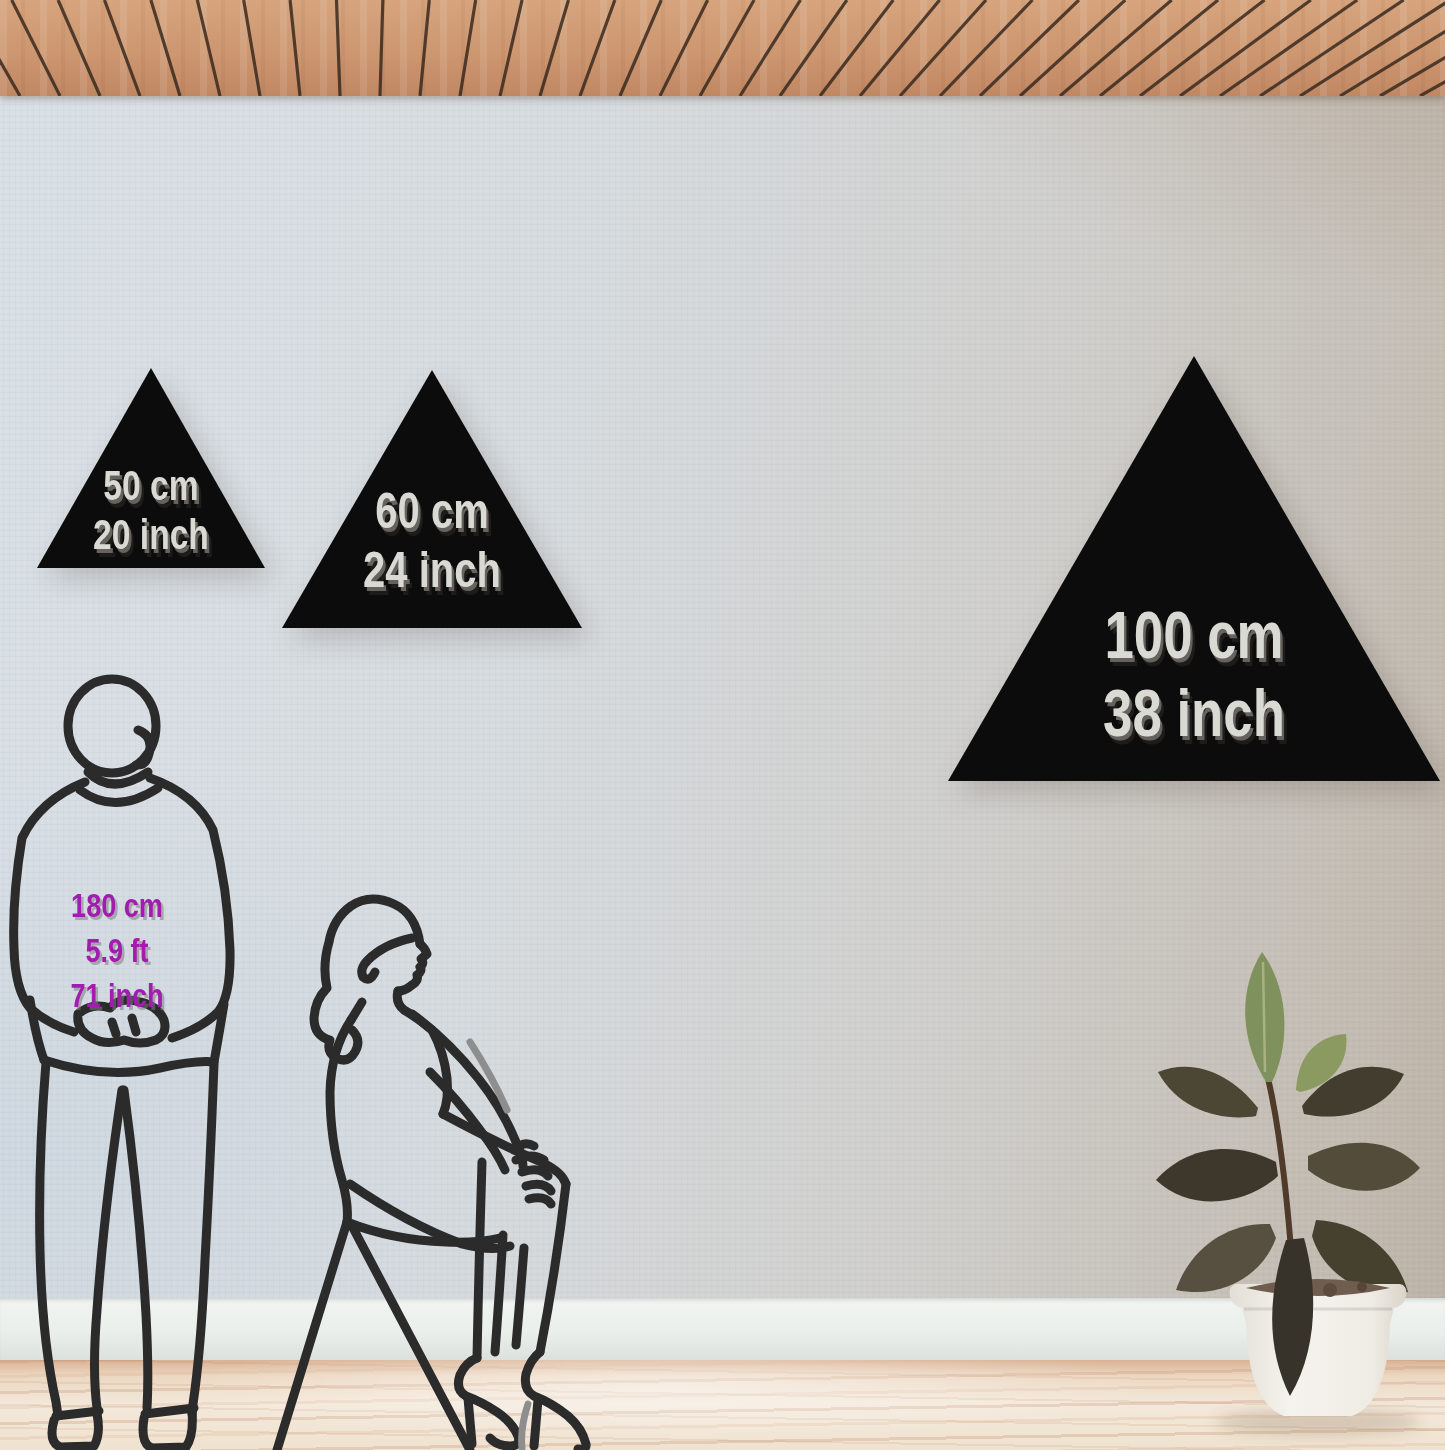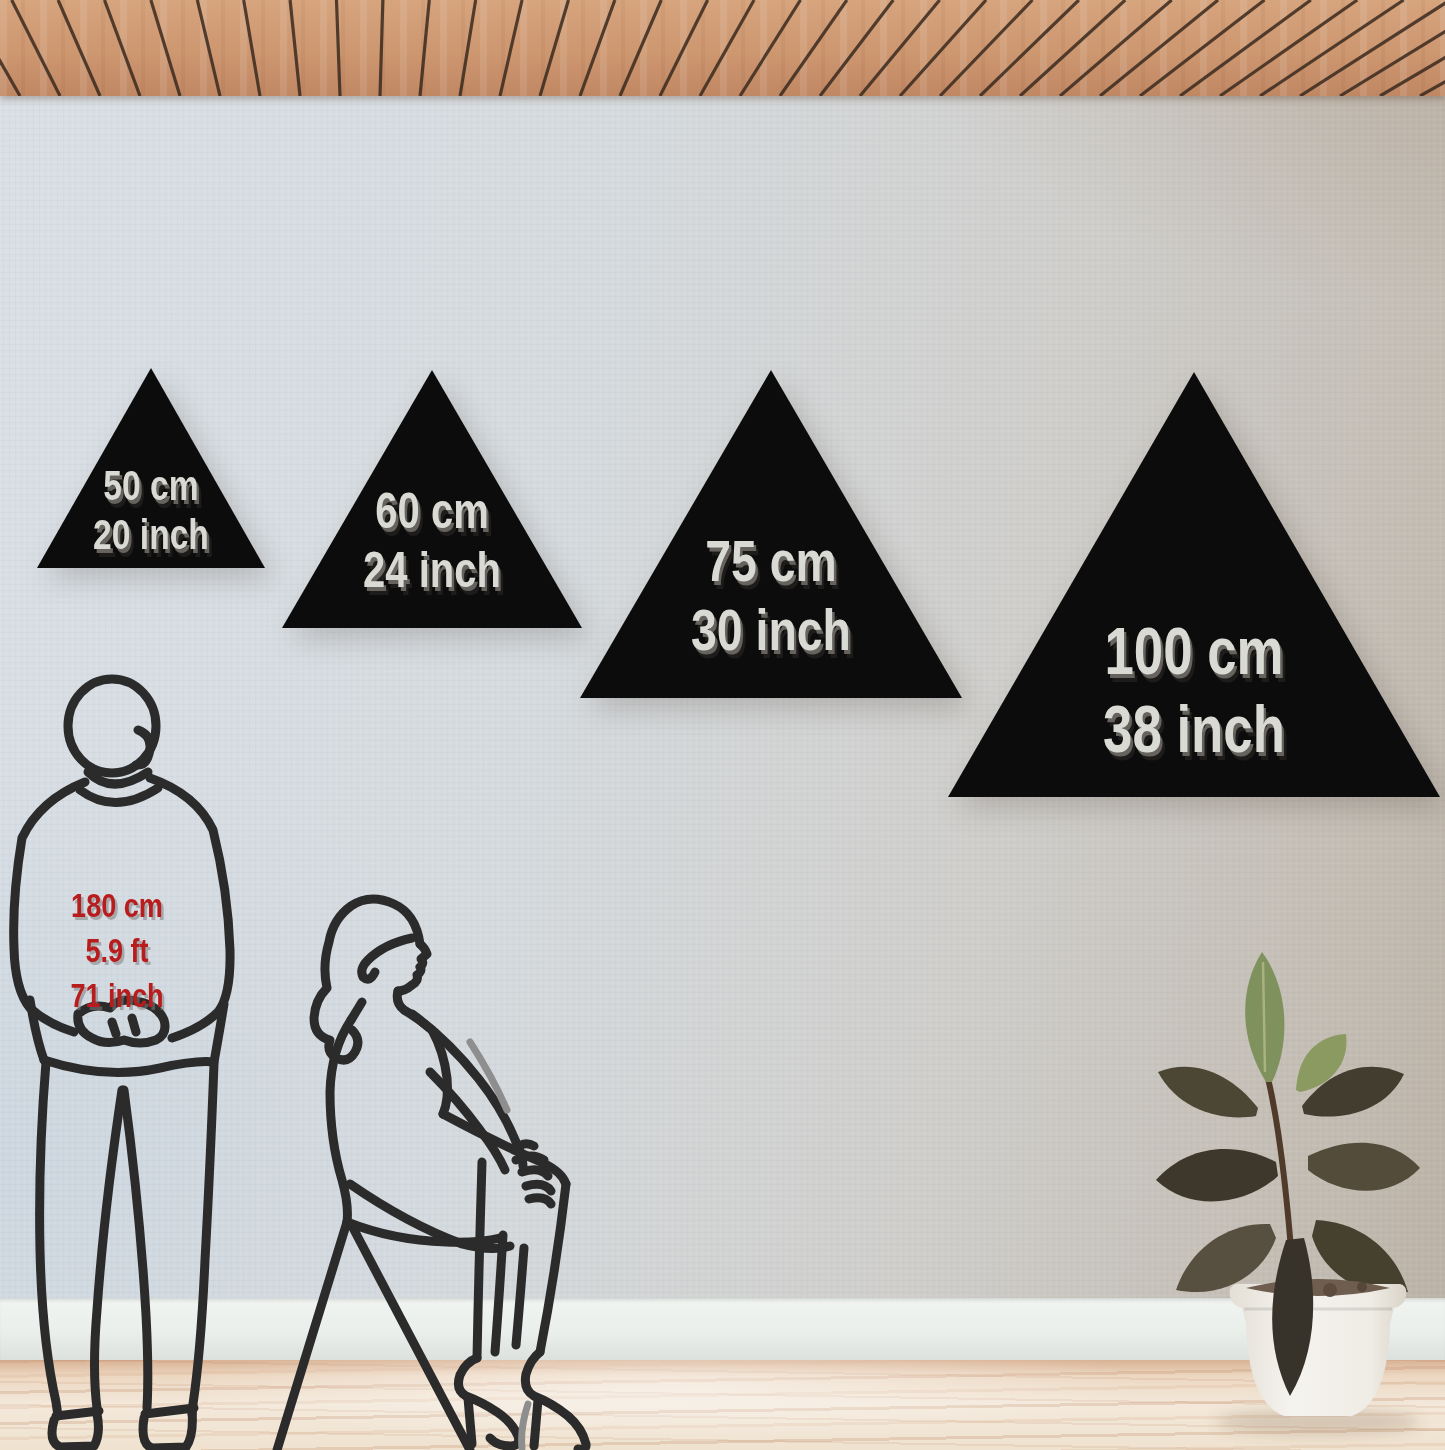--- a/index.html
+++ b/index.html
@@ -62,21 +62,21 @@
     text-shadow:3px 4px 0 #66635e, 6px 8px 0 rgba(50,48,45,0.45);
   }
   .tri-label span{display:block;transform:scaleX(0.8);line-height:1.18;white-space:nowrap;}
   .t1 .tri-label{font-size:42px;bottom:8px;}
   .t2 .tri-label{font-size:50px;bottom:28px;}
   .t3 .tri-label{font-size:58px;bottom:34px;}
   .t4 .tri-label{font-size:66px;bottom:28px;}
   
   .ref-label{
     position:absolute;left:38px;top:884px;width:158px;text-align:center;
-    color:#b91c1c;font-weight:700;font-size:33px;
+    color:#a21caf;font-weight:700;font-size:33px;
     text-shadow:3px 3px 0 rgba(125,125,125,0.55);
   }
   .ref-label span{display:block;transform:scaleX(0.82);line-height:1.36;white-space:nowrap;}
   
   .figures,.plant{position:absolute;left:0;top:0;pointer-events:none;}
   .figures path,.figures ellipse{fill:none;stroke:var(--line-art,#2b2b2b);stroke-width:9;stroke-linecap:round;stroke-linejoin:round;}
   .figures .thin{stroke-width:8;}
   .figures .gray{stroke:#8e8e8e;stroke-width:7;}
   .figures .shadow{stroke:none;}
 </style>
@@ -151,30 +151,22 @@
 
   <div class="tri-wrap" style="left:282px;top:370px;width:300px;height:258px;">
     <div class="tri t2" style="left:0;top:0;width:300px;height:258px;">
       <div class="tri-label">
         <span>60 cm</span>
         <span>24 inch</span>
       </div>
     </div>
   </div>
 
-  <div class="tri-wrap" style="left:580px;top:370px;width:382px;height:328px;">
-    <div class="tri t3" style="left:0;top:0;width:382px;height:328px;">
-      <div class="tri-label">
-        <span>75 cm</span>
-        <span>30 inch</span>
-      </div>
-    </div>
-  </div>
-
-  <div class="tri-wrap" style="left:948px;top:372px;width:492px;height:425px;">
+
+  <div class="tri-wrap" style="left:948px;top:356px;width:492px;height:425px;">
     <div class="tri t4" style="left:0;top:0;width:492px;height:425px;">
       <div class="tri-label">
         <span>100 cm</span>
         <span>38 inch</span>
       </div>
     </div>
   </div>
 
   <svg class="figures" width="1445" height="1450" viewBox="0 0 1445 1450">
     <defs>

